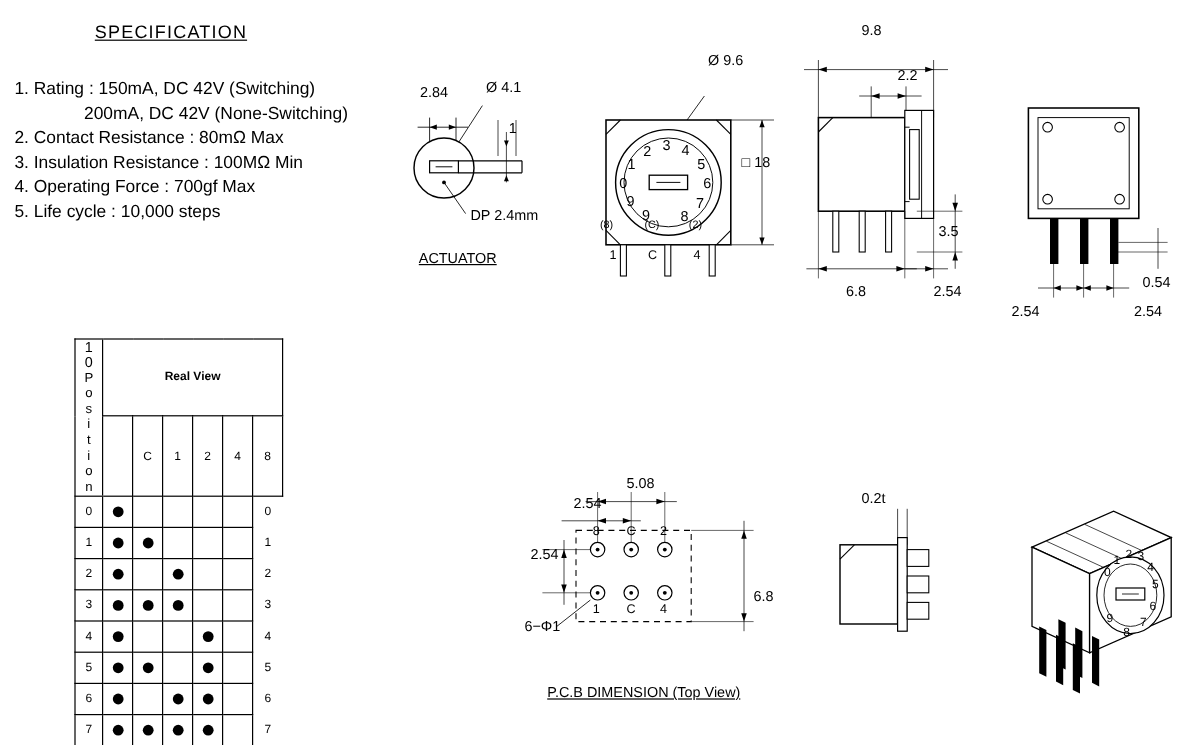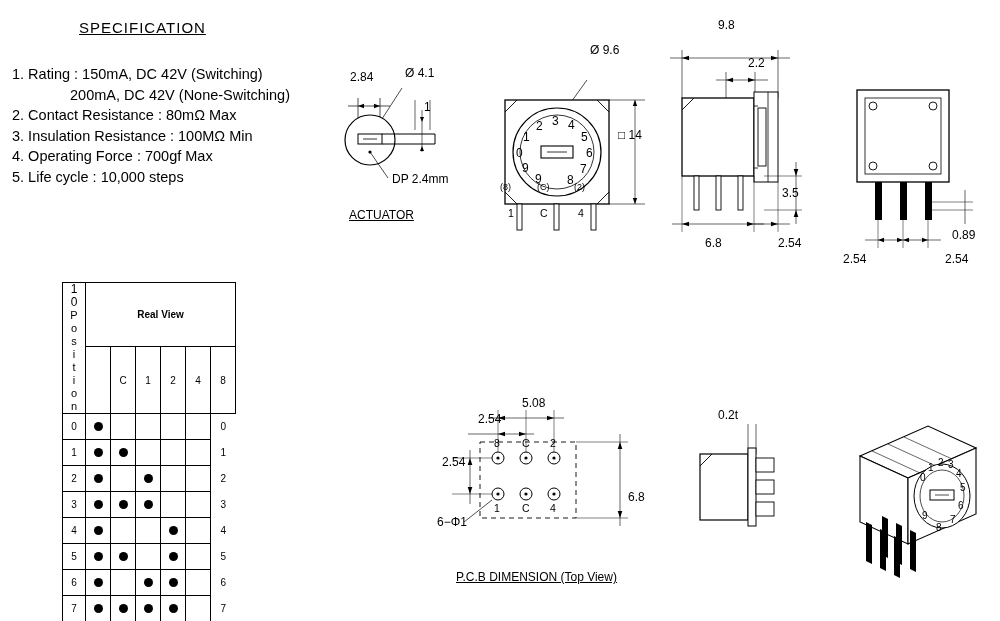--- a/index.html
+++ b/index.html
@@ -133,21 +133,21 @@
     <line x1="140" y1="40" x2="140" y2="144" stroke="#000" stroke-width="0.6"></line>
     <path d="M140 40 l-2.2 6 h4.4 z" fill="#000"></path>
     <path d="M140 144 l-2.2 -6 h4.4 z" fill="#000"></path>
 
     <rect x="22" y="144" width="5" height="26" fill="#fff" stroke="#000" stroke-width="0.9"></rect>
     <rect x="59" y="144" width="5" height="26" fill="#fff" stroke="#000" stroke-width="0.9"></rect>
     <rect x="96" y="144" width="5" height="26" fill="#fff" stroke="#000" stroke-width="0.9"></rect>
   </svg>
 </div>
 <div class="abs lbl" style="left:590px;top:43px;">Ø 9.6</div>
-<div class="abs lbl" style="left:618px;top:128px;">□ 14</div>
+<div class="abs lbl" style="left:618px;top:128px;">□ 18</div>
 
 <div class="abs" style="left:495px;top:60px;width:160px;height:170px;font-size:12px;">
   <span class="abs" style="left:21px;top:86px;">0</span>
   <span class="abs" style="left:28px;top:70px;">1</span>
   <span class="abs" style="left:41px;top:59px;">2</span>
   <span class="abs" style="left:57px;top:54px;">3</span>
   <span class="abs" style="left:73px;top:58px;">4</span>
   <span class="abs" style="left:86px;top:70px;">5</span>
   <span class="abs" style="left:91px;top:86px;">6</span>
   <span class="abs" style="left:85px;top:102px;">7</span>
@@ -234,21 +234,21 @@
     <line x1="33" y1="138" x2="33" y2="166" stroke="#000" stroke-width="0.5"></line>
     <line x1="58" y1="138" x2="58" y2="166" stroke="#000" stroke-width="0.5"></line>
     <line x1="83" y1="138" x2="83" y2="166" stroke="#000" stroke-width="0.5"></line>
     <line x1="20" y1="158" x2="96" y2="158" stroke="#000" stroke-width="0.6"></line>
     <path d="M33 158 l6 -2.2 v4.4 z" fill="#000"></path>
     <path d="M58 158 l-6 -2.2 v4.4 z" fill="#000"></path>
     <path d="M58 158 l6 -2.2 v4.4 z" fill="#000"></path>
     <path d="M83 158 l-6 -2.2 v4.4 z" fill="#000"></path>
   </svg>
 </div>
-<div class="abs lbl" style="left:952px;top:228px;">0.89</div>
+<div class="abs lbl" style="left:952px;top:228px;">0.54</div>
 <div class="abs lbl" style="left:843px;top:252px;">2.54</div>
 <div class="abs lbl" style="left:945px;top:252px;">2.54</div>
 
 <div class="abs" style="left:62px;top:282px;">
   <table class="tbl">
     <tbody>
         <tr>
       <td class="nb" rowspan="12" style="width:22px;vertical-align:middle;border:1px solid #000;border-right:none;">
         <div class="posword">
           <div class="ten">1</div>

